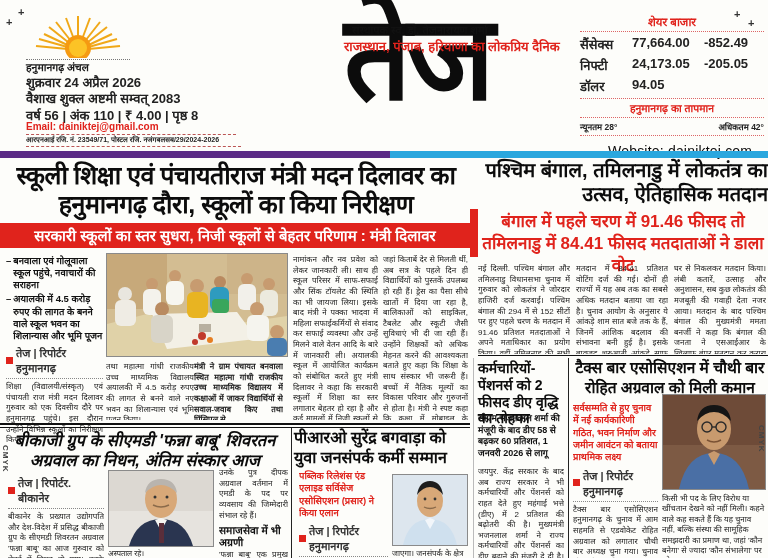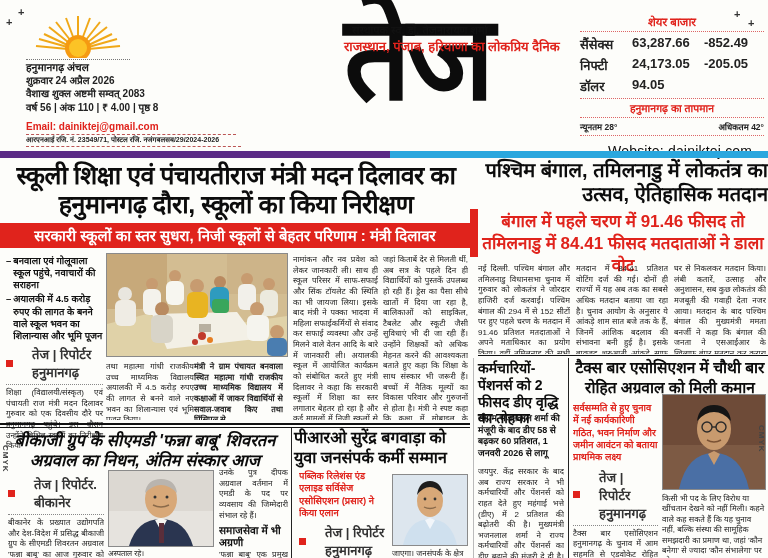--- a/index.html
+++ b/index.html
@@ -5,21 +5,21 @@
   *{margin:0;padding:0;box-sizing:border-box;}
   html,body{background:#9a9a9a;}
   .page{position:relative;width:768px;height:558px;margin:0 auto;background:#fdfdfa;
         font-family:"Liberation Sans",sans-serif;color:#1b1b1b;overflow:hidden;}
 
   
   .regmark{position:absolute;font-size:11px;color:#333;font-weight:bold;}
   .sun{position:absolute;left:26px;top:10px;width:104px;height:50px;border-bottom:1px dotted #777;}
   .earL{position:absolute;left:26px;top:62px;width:220px;line-height:1.0;}
   .earL .l1{font-size:10.5px;font-weight:bold;margin-bottom:3px;}
-  .earL .l2,.earL .l3,.earL .l4,.earL .l5{font-size:10px;font-weight:bold;margin-bottom:3.5px;color:#222;}
+  .earL .l2,.earL .l3,.earL .l4,.earL .l5{font-size:13px;font-weight:bold;margin-bottom:3.5px;color:#222;}
   .email{position:absolute;left:26px;top:121px;width:210px;font-size:10px;font-weight:bold;color:#e0231c;
          border-bottom:1px dashed #b55;padding-bottom:2px;}
   .regn{position:absolute;left:26px;top:135px;width:215px;font-size:7px;font-weight:bold;color:#222;
         border-bottom:1px dashed #b55;padding-bottom:2px;}
 
   .mast-title{position:absolute;left:250px;top:-6px;width:335px;height:158px;overflow:hidden;
               font-size:118px;font-weight:900;line-height:1.1;text-align:center;color:#0c0c0c;letter-spacing:-4px;}
   .mast-founder{position:absolute;left:352px;top:22px;font-size:11px;font-weight:bold;color:#111;z-index:3;}
   .mast-tagline{position:absolute;left:344px;top:37px;font-size:13px;font-weight:bold;color:#e0231c;z-index:3;}
 
@@ -47,21 +47,21 @@
   .elec-hl{position:absolute;left:478px;top:158px;width:290px;font-size:20px;font-weight:800;
            text-align:right;line-height:1.22;color:#0c0c0c;}
   .elec-sub{position:absolute;left:478px;top:211px;width:290px;font-size:17px;font-weight:bold;
             color:#e0231c;text-align:center;line-height:1.3;}
 
   
   .bodytxt{font-size:8px;line-height:1.33;text-align:justify;color:#222;}
   .col{position:absolute;overflow:hidden;}
   .bullets{position:absolute;left:6px;top:255px;width:97px;}
   .bullet{display:flex;gap:2px;font-size:9.5px;font-weight:bold;line-height:1.28;margin-bottom:2px;color:#111;}
-  .byline{display:flex;align-items:center;gap:19px;font-size:13px;font-weight:bold;color:#333;
+  .byline{display:flex;align-items:center;gap:3px;font-size:11px;font-weight:bold;color:#333;
           border-bottom:1px dotted #888;padding-bottom:3px;margin:3px 0 3px;}
   .tejsq{width:7px;height:7px;background:#e0231c;flex:0 0 auto;}
   .photo{position:absolute;border:1px solid #8a8a8a;overflow:hidden;background:#ddd;}
   .caption{position:absolute;font-size:7.5px;line-height:1.3;color:#222;}
 
   
   .dbl-rule{position:absolute;left:0;top:423px;width:470px;height:5px;
             border-top:2px solid #111;border-bottom:1px solid #111;}
   .vrule{position:absolute;background:#222;width:1px;}
   .hrule{position:absolute;background:#111;height:1px;}
@@ -128,21 +128,21 @@
   <div class="regn">आरएनआई रजि. नं. 23549/71, पोस्टल रजि. नजंगबलसब/29/2024-2026</div>
 
   <div class="mast-title">तेज</div>
   <div class="mast-founder">संस्थापक स्व. डॉ. तेजनारायण शर्मा</div>
   <div class="mast-tagline">राजस्थान, पंजाब, हरियाणा का लोकप्रिय दैनिक</div>
 
   <div class="earR">
     <div class="mkt-head">शेयर बाजार</div>
     <div class="mkt-row">
       <span class="lb">सैंसेक्स</span>
-      <span class="vl">63,287.66</span>
+      <span class="vl">77,664.00</span>
       <span class="ch">-852.49</span>
     </div>
     <div class="mkt-row">
       <span class="lb">निफ्टी</span>
       <span class="vl">24,173.05</span>
       <span class="ch">-205.05</span>
     </div>
     <div class="mkt-row">
       <span class="lb">डॉलर</span>
       <span class="vl">94.05</span>

